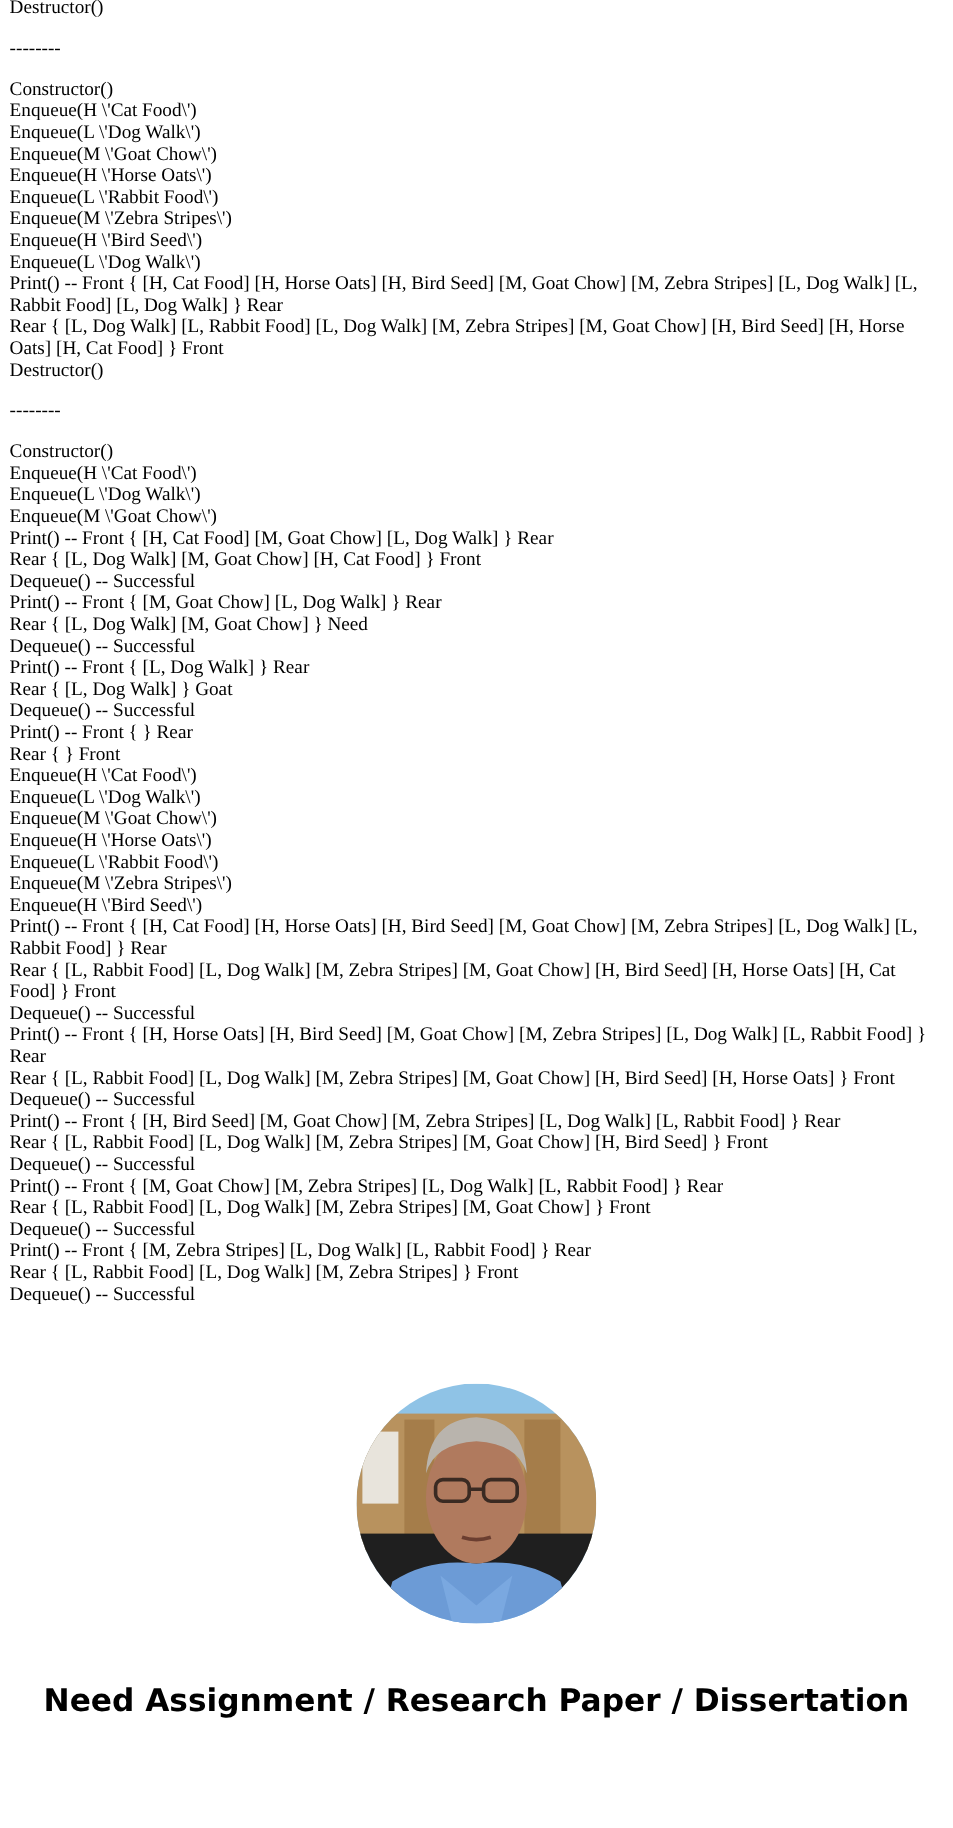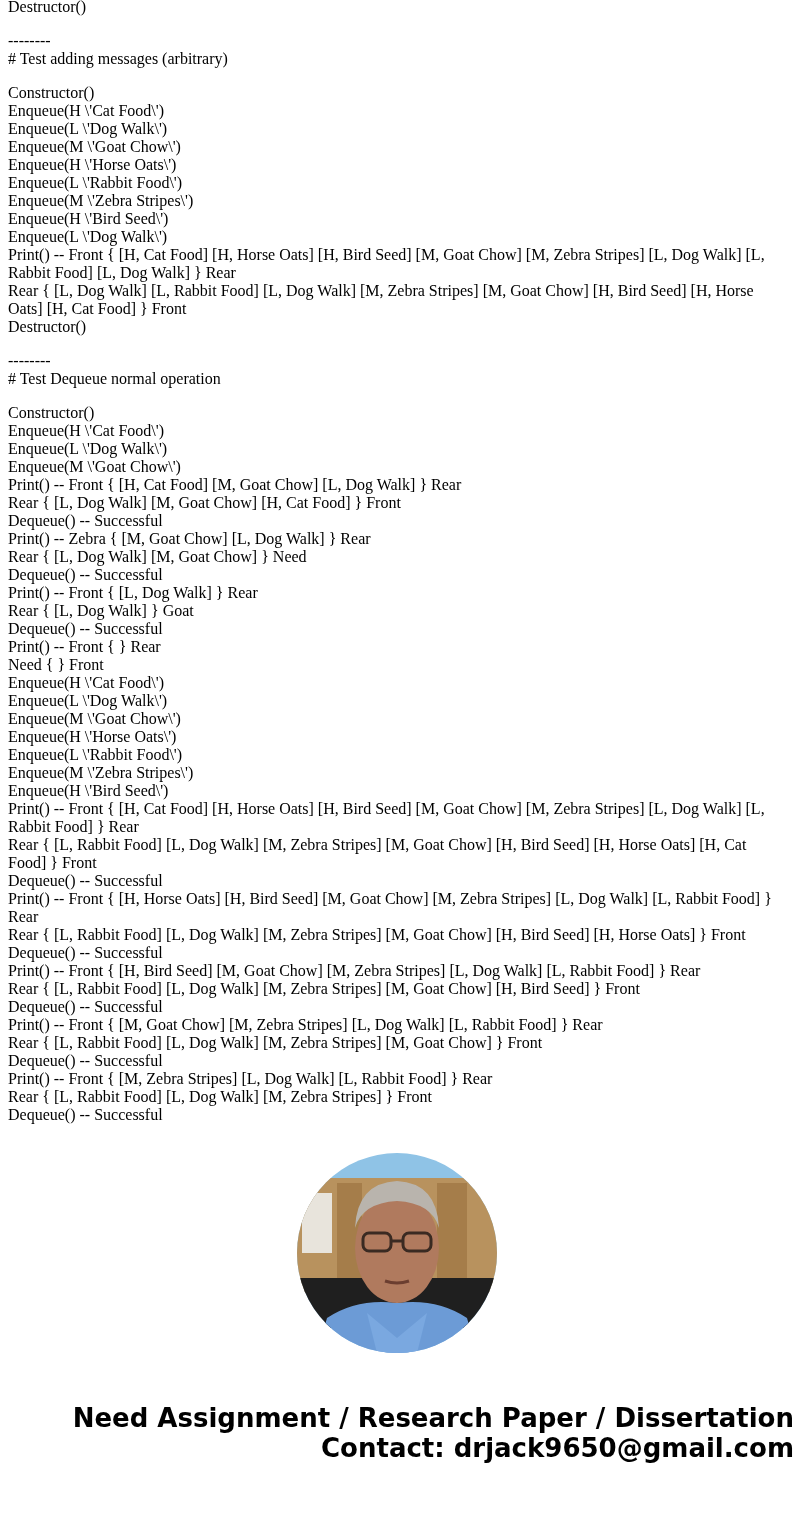--- a/index.html
+++ b/index.html
@@ -3,64 +3,62 @@
 <meta charset="utf-8">
 <style>
   html, body { margin: 0; padding: 0; background: #ffffff; }
   body { width: 794px; height: 1523px; overflow: hidden; position: relative; color: #000; }
   .doc { position: absolute; left: 8px; top: -2px; width: 776px;
          font-family: "Liberation Serif", serif; font-size: 16px; line-height: 18px; }
   .line { display: block; white-space: normal; }
   .gap { height: 16px; }
   .avatar { position: absolute; left: 297px; top: 1153px; width: 200px; height: 200px;
             border-radius: 50%; overflow: hidden; }
-  .cta { position: absolute; left: 0; top: 1403px; width: 794px; text-align: right;
+  .cta { position: absolute; left: 0; top: 1403px; width: 794px; text-align: center;
          font-family: "DejaVu Sans", sans-serif; font-weight: bold; font-size: 26px;
          line-height: 30px; }
 </style>
 </head>
 <body>
 
 <div class="doc" id="doc">
     <div class="line">Destructor()</div>
     <div class="gap"></div>
     <div class="line">--------</div>
-    <div class="line"># Test adding messages (arbitrary)</div>
     <div class="gap"></div>
     <div class="line">Constructor()</div>
     <div class="line">Enqueue(H \'Cat Food\')</div>
     <div class="line">Enqueue(L \'Dog Walk\')</div>
     <div class="line">Enqueue(M \'Goat Chow\')</div>
     <div class="line">Enqueue(H \'Horse Oats\')</div>
     <div class="line">Enqueue(L \'Rabbit Food\')</div>
     <div class="line">Enqueue(M \'Zebra Stripes\')</div>
     <div class="line">Enqueue(H \'Bird Seed\')</div>
     <div class="line">Enqueue(L \'Dog Walk\')</div>
     <div class="line">Print() -- Front { [H, Cat Food] [H, Horse Oats] [H, Bird Seed] [M, Goat Chow] [M, Zebra Stripes] [L, Dog Walk] [L, Rabbit Food] [L, Dog Walk] } Rear</div>
     <div class="line">Rear { [L, Dog Walk] [L, Rabbit Food] [L, Dog Walk] [M, Zebra Stripes] [M, Goat Chow] [H, Bird Seed] [H, Horse Oats] [H, Cat Food] } Front</div>
     <div class="line">Destructor()</div>
     <div class="gap"></div>
     <div class="line">--------</div>
-    <div class="line"># Test Dequeue normal operation</div>
     <div class="gap"></div>
     <div class="line">Constructor()</div>
     <div class="line">Enqueue(H \'Cat Food\')</div>
     <div class="line">Enqueue(L \'Dog Walk\')</div>
     <div class="line">Enqueue(M \'Goat Chow\')</div>
     <div class="line">Print() -- Front { [H, Cat Food] [M, Goat Chow] [L, Dog Walk] } Rear</div>
     <div class="line">Rear { [L, Dog Walk] [M, Goat Chow] [H, Cat Food] } Front</div>
     <div class="line">Dequeue() -- Successful</div>
-    <div class="line">Print() -- Zebra { [M, Goat Chow] [L, Dog Walk] } Rear</div>
+    <div class="line">Print() -- Front { [M, Goat Chow] [L, Dog Walk] } Rear</div>
     <div class="line">Rear { [L, Dog Walk] [M, Goat Chow] } Need</div>
     <div class="line">Dequeue() -- Successful</div>
     <div class="line">Print() -- Front { [L, Dog Walk] } Rear</div>
     <div class="line">Rear { [L, Dog Walk] } Goat</div>
     <div class="line">Dequeue() -- Successful</div>
     <div class="line">Print() -- Front { } Rear</div>
-    <div class="line">Need { } Front</div>
+    <div class="line">Rear { } Front</div>
     <div class="line">Enqueue(H \'Cat Food\')</div>
     <div class="line">Enqueue(L \'Dog Walk\')</div>
     <div class="line">Enqueue(M \'Goat Chow\')</div>
     <div class="line">Enqueue(H \'Horse Oats\')</div>
     <div class="line">Enqueue(L \'Rabbit Food\')</div>
     <div class="line">Enqueue(M \'Zebra Stripes\')</div>
     <div class="line">Enqueue(H \'Bird Seed\')</div>
     <div class="line">Print() -- Front { [H, Cat Food] [H, Horse Oats] [H, Bird Seed] [M, Goat Chow] [M, Zebra Stripes] [L, Dog Walk] [L, Rabbit Food] } Rear</div>
     <div class="line">Rear { [L, Rabbit Food] [L, Dog Walk] [M, Zebra Stripes] [M, Goat Chow] [H, Bird Seed] [H, Horse Oats] [H, Cat Food] } Front</div>
     <div class="line">Dequeue() -- Successful</div>
@@ -92,14 +90,13 @@
     <path d="M58 75 Q60 30 100 28 Q140 30 142 75 Q135 50 100 48 Q65 50 58 75 Z" fill="#b9b4ad"></path>
     <rect x="66" y="80" width="28" height="18" rx="6" fill="none" stroke="#3a2a22" stroke-width="3"></rect>
     <rect x="106" y="80" width="28" height="18" rx="6" fill="none" stroke="#3a2a22" stroke-width="3"></rect>
     <line x1="94" y1="88" x2="106" y2="88" stroke="#3a2a22" stroke-width="3"></line>
     <path d="M88 128 Q100 132 112 128" stroke="#6b3e30" stroke-width="3" fill="none"></path>
   </svg>
 </div>
 
 <div class="cta">
   <div>Need Assignment / Research Paper / Dissertation</div>
-  <div>Contact: drjack9650@gmail.com</div>
 </div>
 
 </body></html>

